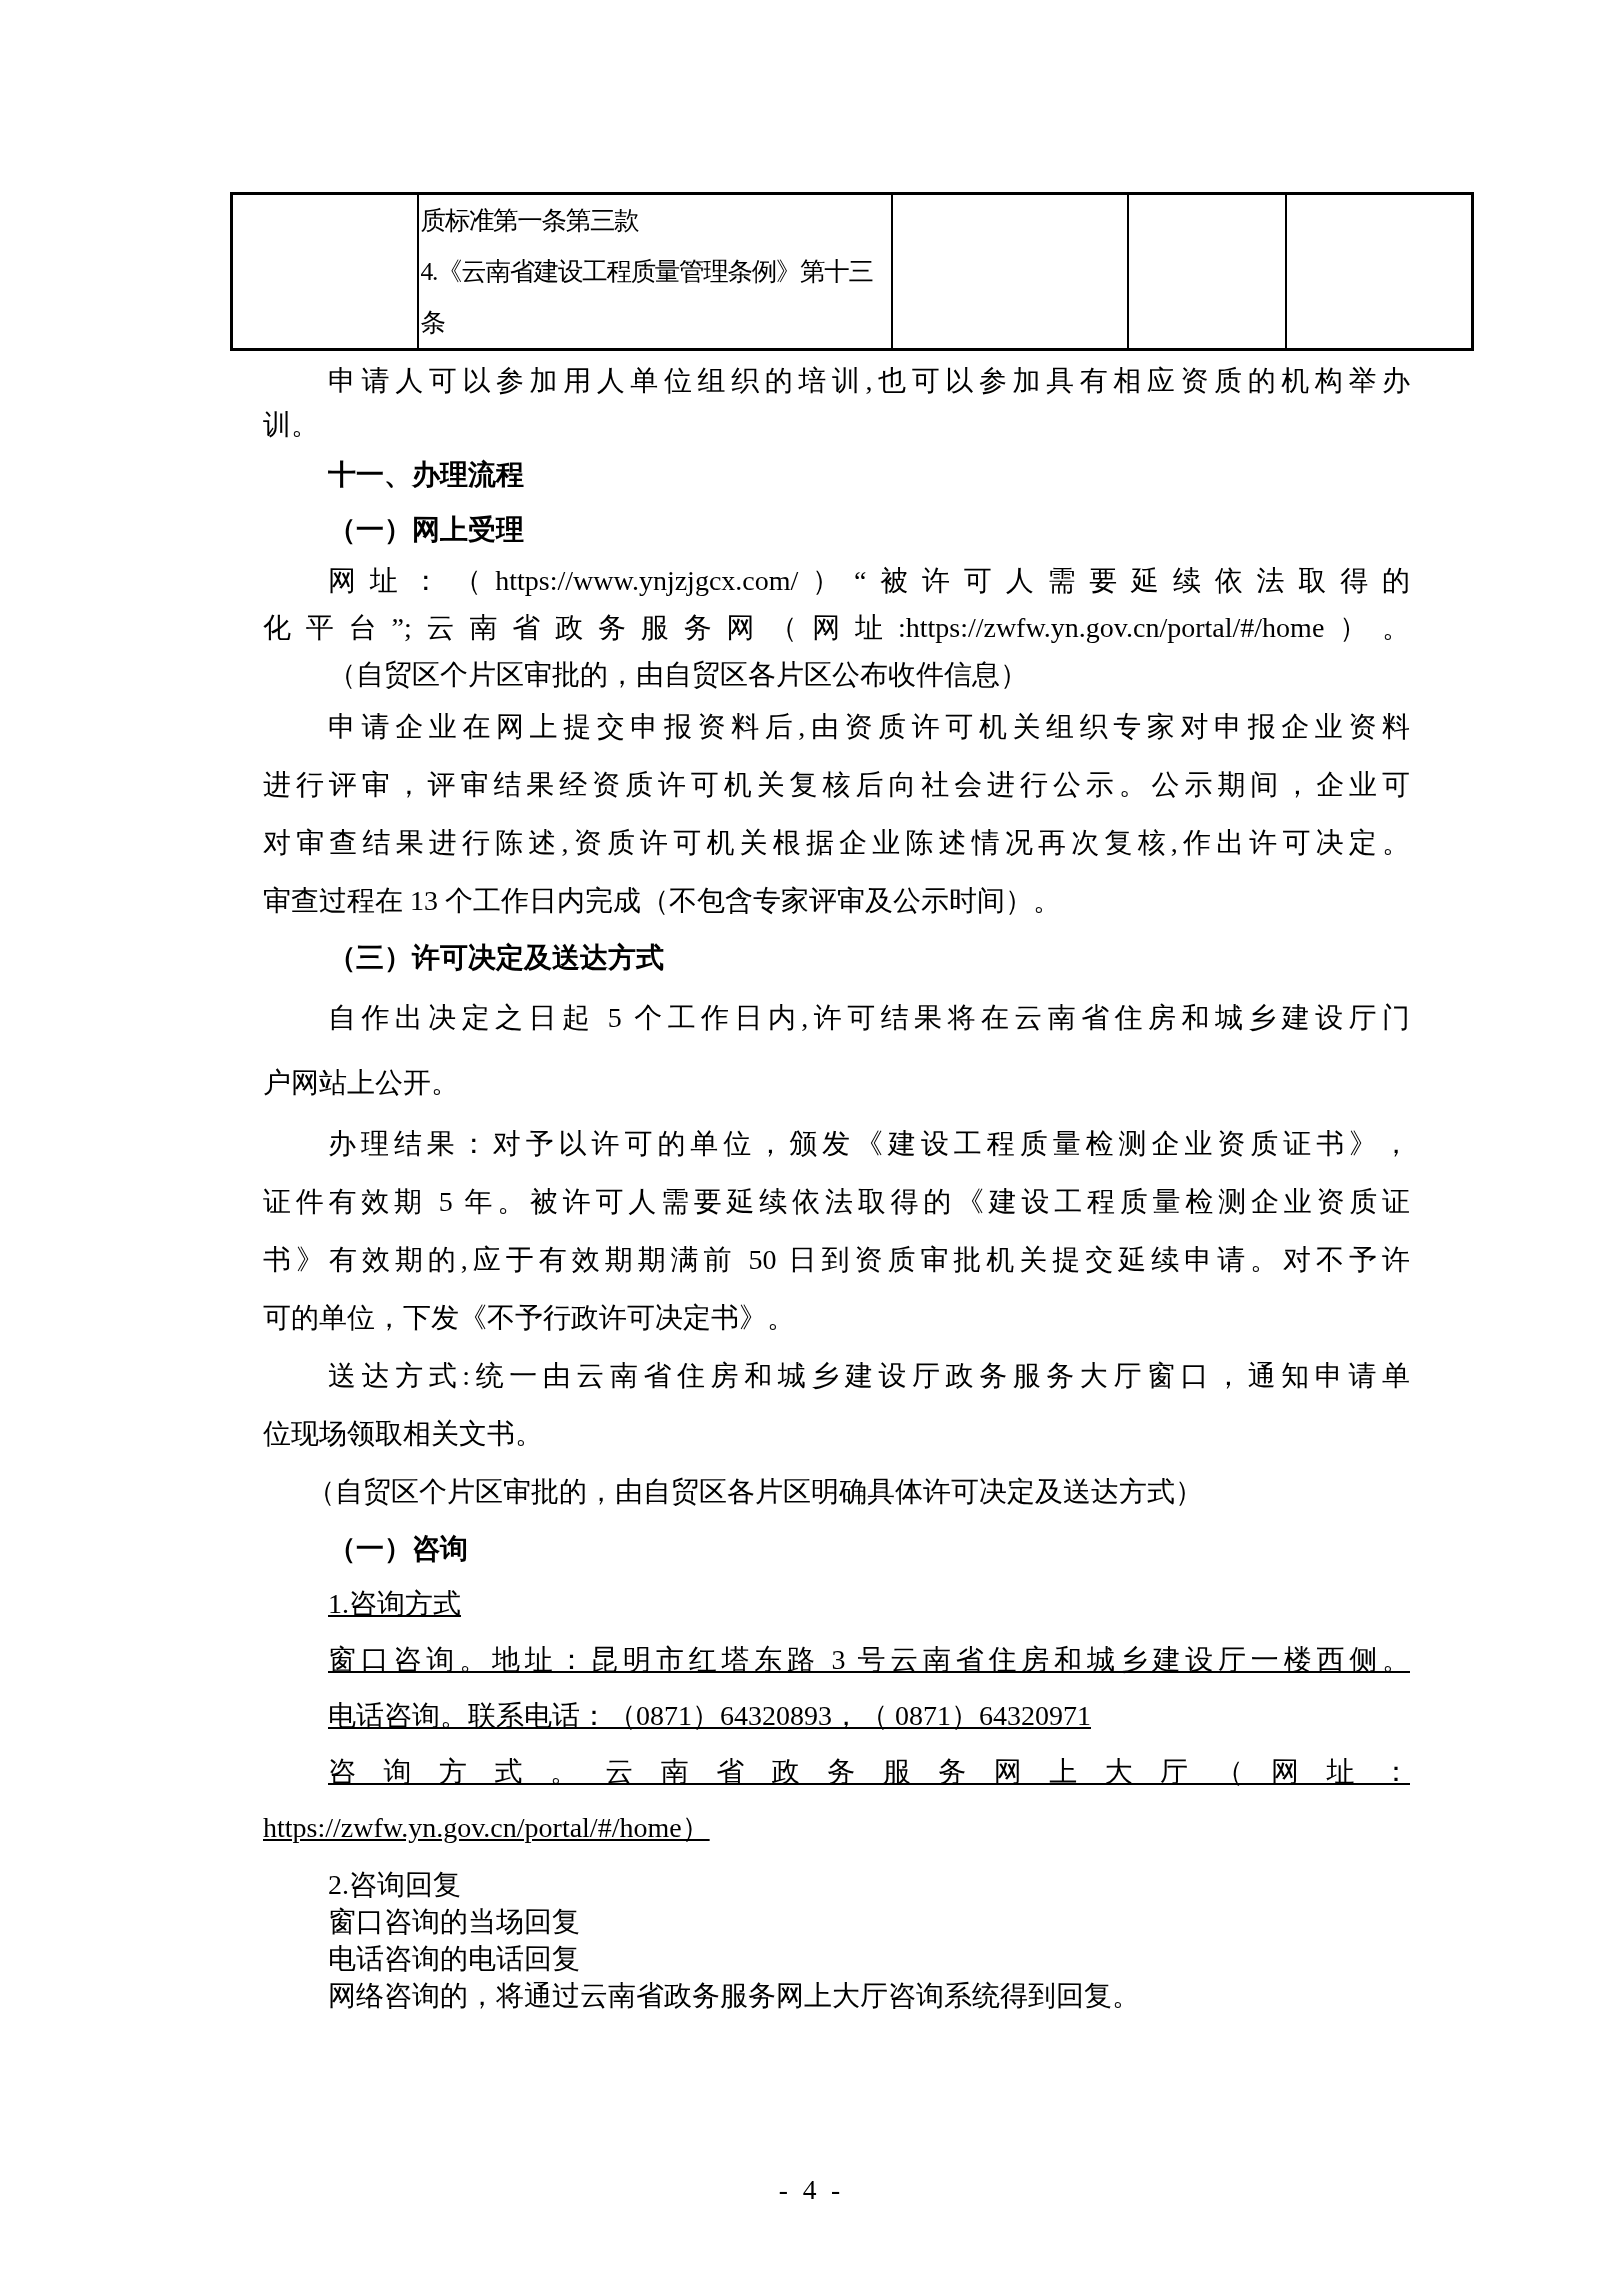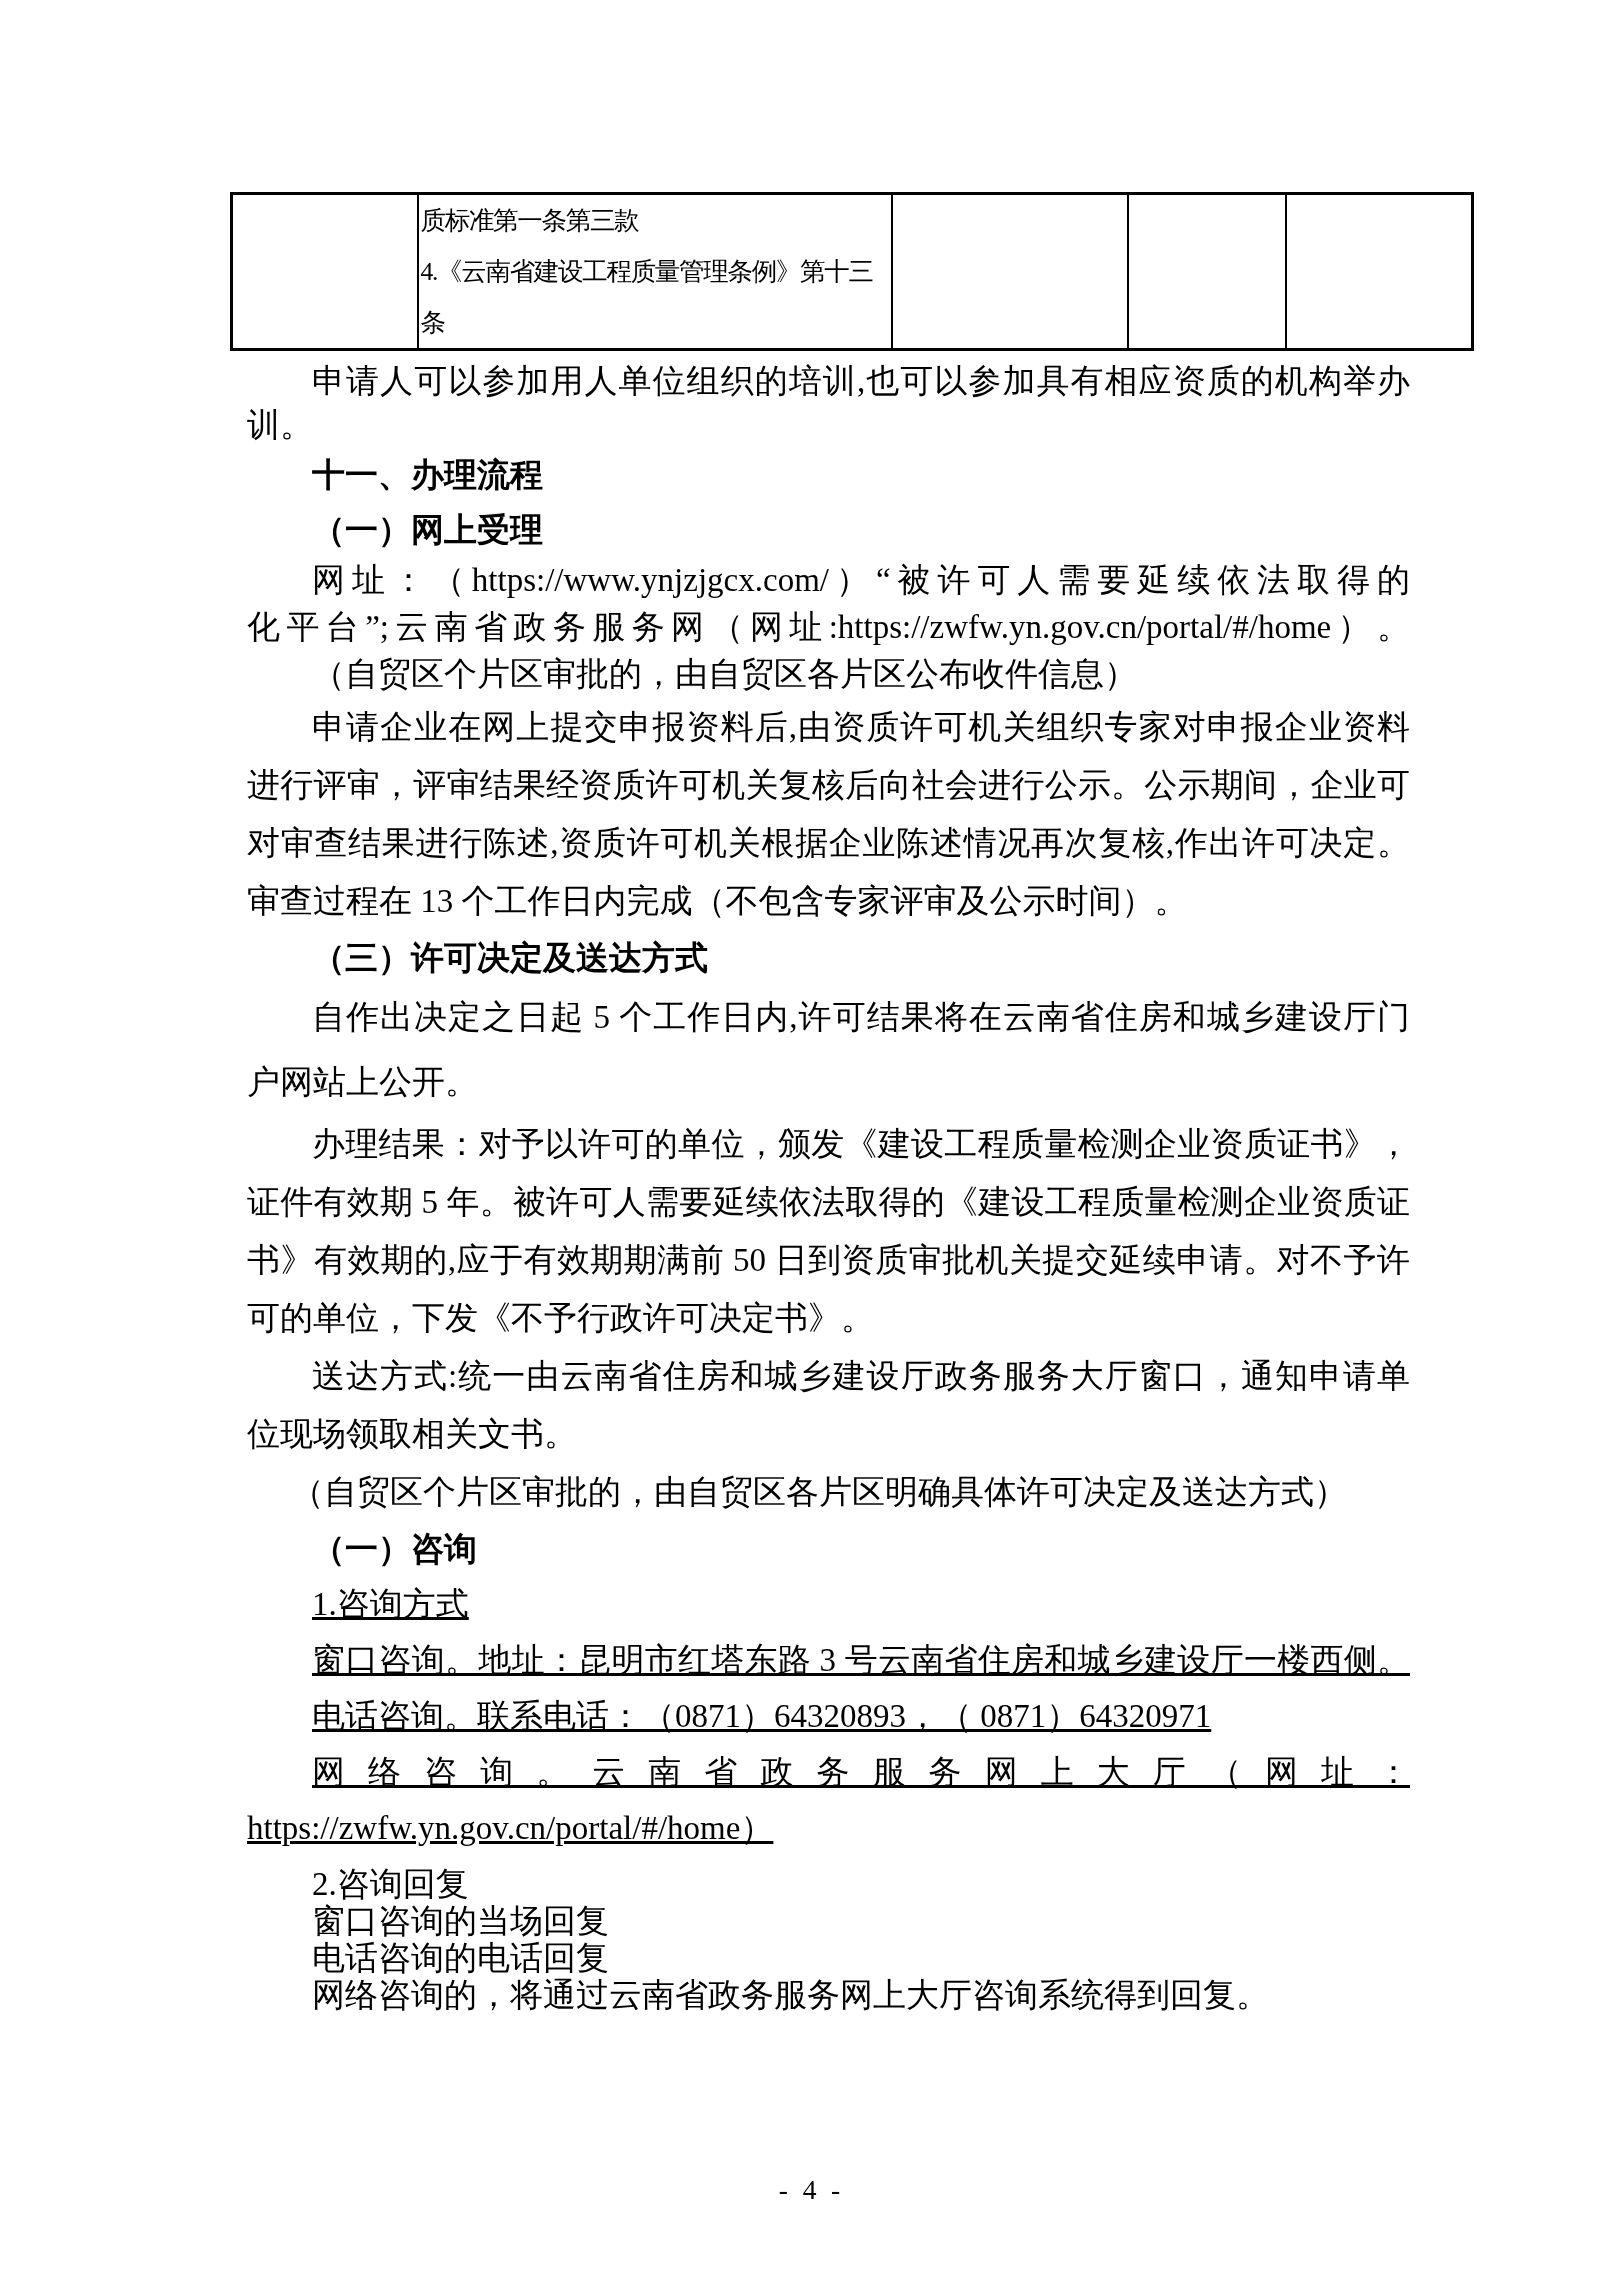--- a/index.html
+++ b/index.html
@@ -29,24 +29,25 @@
     letter-spacing:-1.3px;
     line-height:51px;
     padding-left:2px;
     white-space:nowrap;
     overflow:hidden;
   }
   td.c2{padding-top:7.9px;}
   
   .body-text{margin-left:17px;width:1163px;margin-top:7.9px;}
   .ln{
-    font-size:33px;
+    font-size:28px;
     line-height:58px;
     text-align:left;
     white-space:normal;
+    margin-left:16px;
   }
   .fill{text-align:justify;text-align-last:justify;}
   .indent{text-indent:65px;}
   .indent-sm{text-indent:44px;}
   .head{
     font-family:"Liberation Sans","DejaVu Sans",sans-serif;
     font-weight:bold;
     line-height:55px;
   }
   .p1{line-height:44px;}
@@ -123,21 +124,21 @@
 
     <div class="ln p3 indent fill">送达方式:统一由云南省住房和城乡建设厅政务服务大厅窗口，通知申请单</div>
     <div class="ln p3">位现场领取相关文书。</div>
     <div class="ln p3 indent-sm">（自贸区个片区审批的，由自贸区各片区明确具体许可决定及送达方式）</div>
 
     <div class="ln head indent">（一）咨询</div>
 
     <div class="ln p5 indent">1.咨询方式</div>
     <div class="ln p5 indent fill">窗口咨询。地址：昆明市红塔东路 3 号云南省住房和城乡建设厅一楼西侧。</div>
     <div class="ln p5 indent">电话咨询。联系电话：（0871）64320893，（ 0871）64320971</div>
-    <div class="ln p5 indent fill">网络咨询。云南省政务服务网上大厅（网址：</div>
+    <div class="ln p5 indent fill">咨询方式。云南省政务服务网上大厅（网址：</div>
     <div class="ln p5">https://zwfw.yn.gov.cn/portal/#/home）</div>
 
     <div class="ln mini indent mt2">2.咨询回复</div>
     <div class="ln mini indent">窗口咨询的当场回复</div>
     <div class="ln mini indent">电话咨询的电话回复</div>
     <div class="ln mini indent">网络咨询的，将通过云南省政务服务网上大厅咨询系统得到回复。</div>
   </div>
 </div>
 
 <div class="footer">- 4 -</div>

